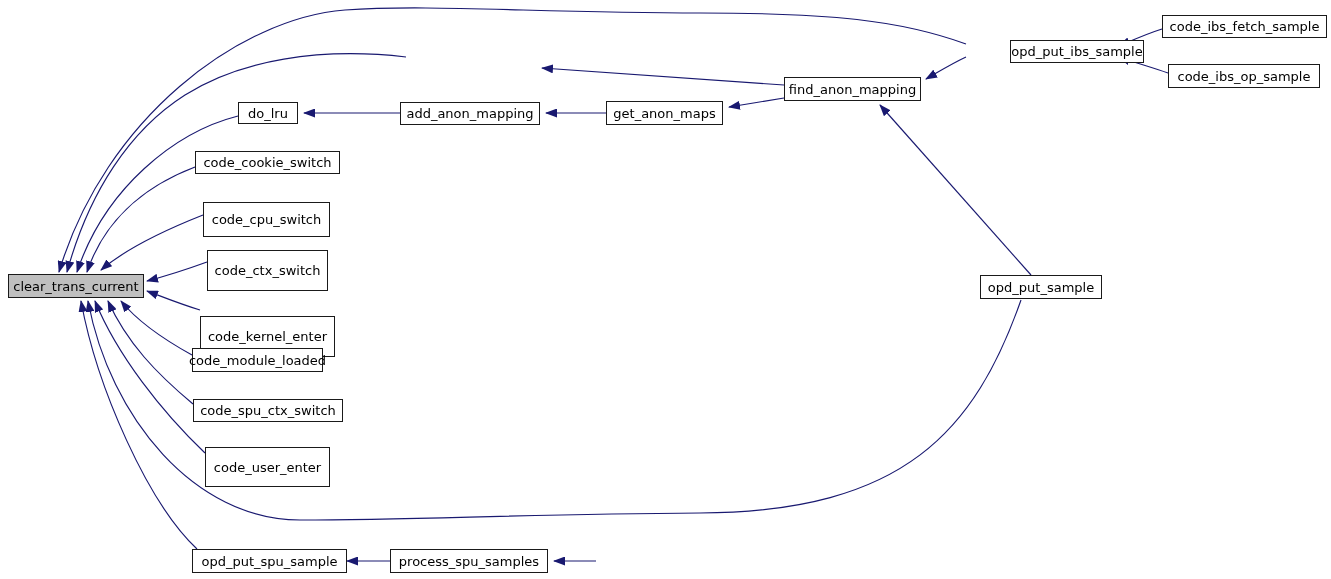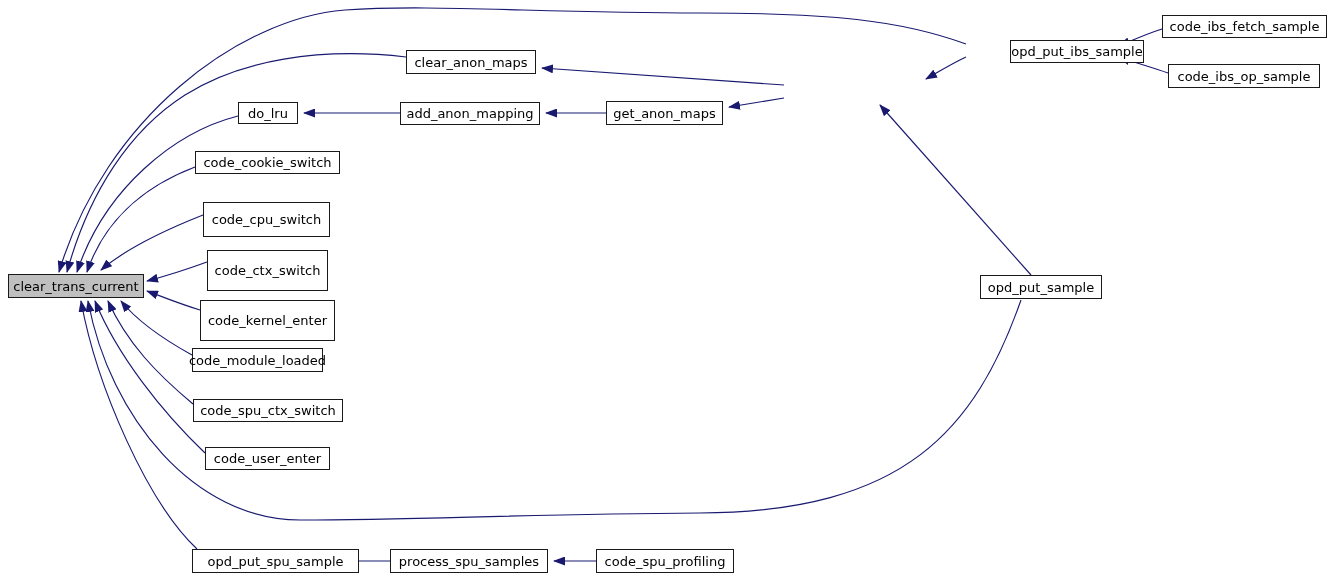--- a/index.html
+++ b/index.html
@@ -53,28 +53,27 @@
     <path class="edge" marker-end="url(#arrowhead)" d="M 1168,73 C 1151,67 1136,63 1119,57"></path>
     <path class="edge" marker-end="url(#arrowhead)" d="M 390,561 L 347,561"></path>
     <path class="edge" marker-end="url(#arrowhead)" d="M 596,561 L 554,561"></path>
   </svg>
 
   <div class="node highlight" style="left:8px;   top:274px; width:136px; height:24px">clear_trans_current</div>
   <div class="node" style="left:238px; top:102px; width:60px;  height:22px">do_lru</div>
   <div class="node" style="left:195px; top:151px; width:145px; height:23px">code_cookie_switch</div>
   <div class="node" style="left:203px; top:202px; width:127px; height:35px">code_cpu_switch</div>
   <div class="node" style="left:207px; top:250px; width:121px; height:41px">code_ctx_switch</div>
-  <div class="node" style="left:200px; top:300px; width:135px; height:41px">code_kernel_enter</div>
+  <div class="node" style="left:200px; top:316px; width:135px; height:41px">code_kernel_enter</div>
   <div class="node" style="left:192px; top:348px; width:131px; height:24px">code_module_loaded</div>
   <div class="node" style="left:193px; top:399px; width:150px; height:23px">code_spu_ctx_switch</div>
-  <div class="node" style="left:205px; top:447px; width:125px; height:23px">code_user_enter</div>
-  <div class="node" style="left:192px; top:549px; width:167px; height:24px">opd_put_spu_sample</div>
-  <div class="node" style="left:406px; top:50px;  width:130px; height:24px">clear_anon_maps</div>
+  <div class="node" style="left:205px; top:447px; width:125px; height:40px">code_user_enter</div>
+  <div class="node" style="left:192px; top:549px; width:155px; height:24px">opd_put_spu_sample</div>
   <div class="node" style="left:400px; top:102px; width:140px; height:23px">add_anon_mapping</div>
   <div class="node" style="left:606px; top:101px; width:117px; height:24px">get_anon_maps</div>
+  <div class="node" style="left:784px; top:77px;  width:137px; height:24px">find_anon_mapping</div>
   <div class="node" style="left:1010px; top:40px;  width:134px; height:23px">opd_put_ibs_sample</div>
   <div class="node" style="left:1162px;top:15px;  width:165px; height:23px">code_ibs_fetch_sample</div>
   <div class="node" style="left:1168px;top:64px;  width:152px; height:24px">code_ibs_op_sample</div>
   <div class="node" style="left:980px; top:275px; width:122px; height:24px">opd_put_sample</div>
   <div class="node" style="left:390px; top:549px; width:158px; height:24px">process_spu_samples</div>
-  <div class="node" style="left:596px; top:549px; width:138px; height:24px">code_spu_profiling</div>
 
 </div>
 
 </body></html>

